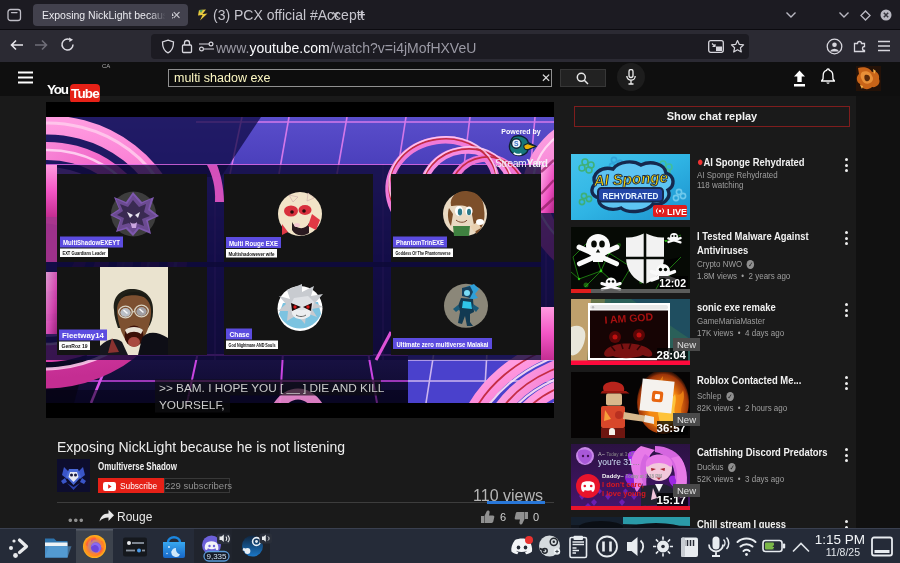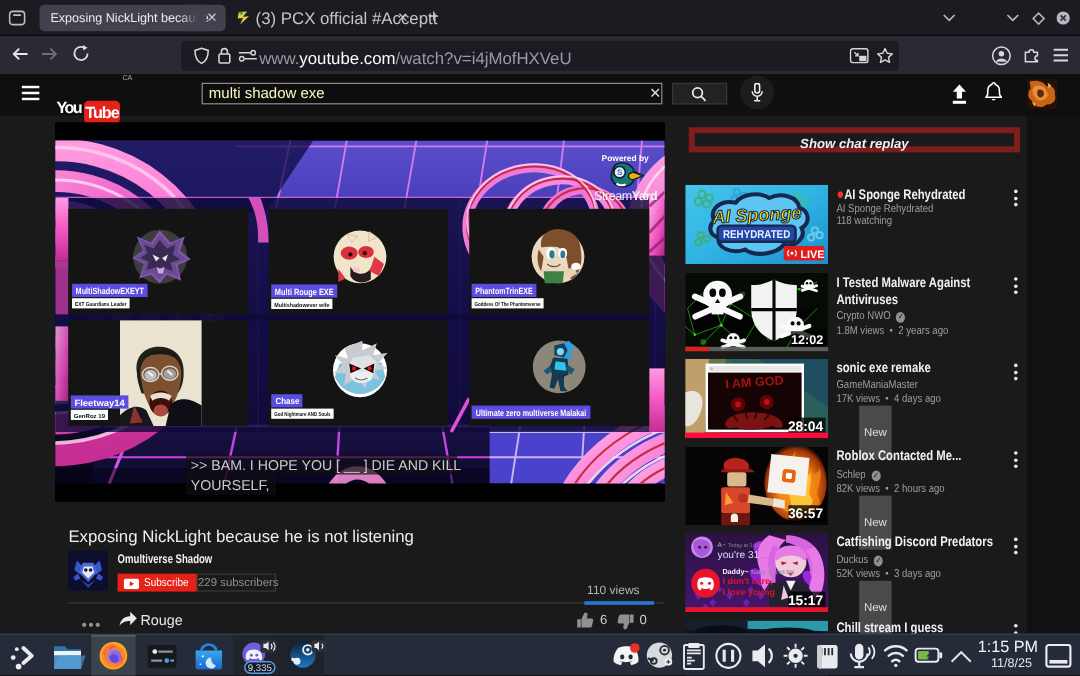--- a/index.html
+++ b/index.html
@@ -20,29 +20,29 @@
   #ytpage { left:0; top:96px; width:900px; height:432px; background:#1a1a1a; }
   #searchbox { left:168px; top:6.5px; width:384px; height:18px; background:#0d0d0d; border:1px solid #909090; color:#fef9c3; font-size:12.5px; line-height:16px; padding-left:5px; }
   #searchbtn { left:560px; top:6.5px; width:46px; height:18px; background:#222; border:1px solid #373737; }
   
   #player { left:46px; top:102px; width:508px; height:316px; background:#000; }
   #vtitle { left:57px; top:439px; width:500px; font-size:14px; color:#ededed; }
   #chavatar { left:57px; top:459px; width:33px; height:33px; background:#10103a; }
   #chname { left:98px; top:460px; font-size:10.5px; font-weight:bold; color:#f1f1f1; transform:scaleX(0.76); transform-origin:left top; }
   #subbtn { left:98px; top:478px; width:66px; height:15px; background:#e62117; color:#fff; font-size:9.5px; }
   #subcount { left:164px; top:478px; width:66px; height:15px; border:1px solid #383838; color:#909090; font-size:9.5px; line-height:13px; text-align:center; white-space:nowrap; }
-  #views { right:367px; top:487px; font-size:10px; color:#b5b5b5; }
+  #views { right:357px; top:487px; font-size:16px; color:#b5b5b5; }
   #sepline { left:57px; top:502px; width:497px; height:1px; background:#3d3d3d; }
   #bluebar { left:487px; top:501px; width:58px; height:3px; background:#2877d8; }
   
-  #chatbtn { left:574px; top:106px; width:276px; height:21px; border:5px solid #7f1d1d; color:#f1f1f1; font-size:11px; font-weight:bold; text-align:center; line-height:19px;font-style:italic; }
+  #chatbtn { left:574px; top:106px; width:276px; height:21px; border:1px solid #7f1d1d; color:#f1f1f1; font-size:11px; font-weight:bold; text-align:center; line-height:19px; }
   .thumb { left:571px; width:119px; height:66px; background:#222; overflow:hidden; position:absolute; }
   .stitle { left:697px; width:176px; font-size:11.5px; font-weight:bold; color:#f1f1f1; line-height:14px; position:absolute; transform:scaleX(0.82); transform-origin:left top; }
   .smeta { left:697px; font-size:9.5px; color:#9f9f9f; position:absolute; white-space:nowrap; transform:scaleX(0.84); transform-origin:left top; }
-  .snew { left:716px; position:absolute; background:#4a4a4a; color:#e0e0e0; font-size:9.5px; padding:17px 4px; }
+  .snew { left:673px; position:absolute; background:#4a4a4a; color:#e0e0e0; font-size:9.5px; padding:1px 4px; }
   .sdots { left:845px; width:3px; position:absolute; }
   .sdots b { display:block; width:3px; height:3px; border-radius:50%; background:#eee; margin-bottom:2.5px; }
   
   #taskbar { left:0; top:528px; width:900px; height:35px; background:#252b38; border-top:1px solid #3a4050; }
   .vbadge { display:inline-block; width:9px; height:9px; border-radius:50%; background:#8f8f8f; color:#111; font-size:7px; line-height:9px; text-align:center; margin-left:3px; }
   .sdots b { box-shadow:none; }
 </style>
 </head>
 <body>
 

